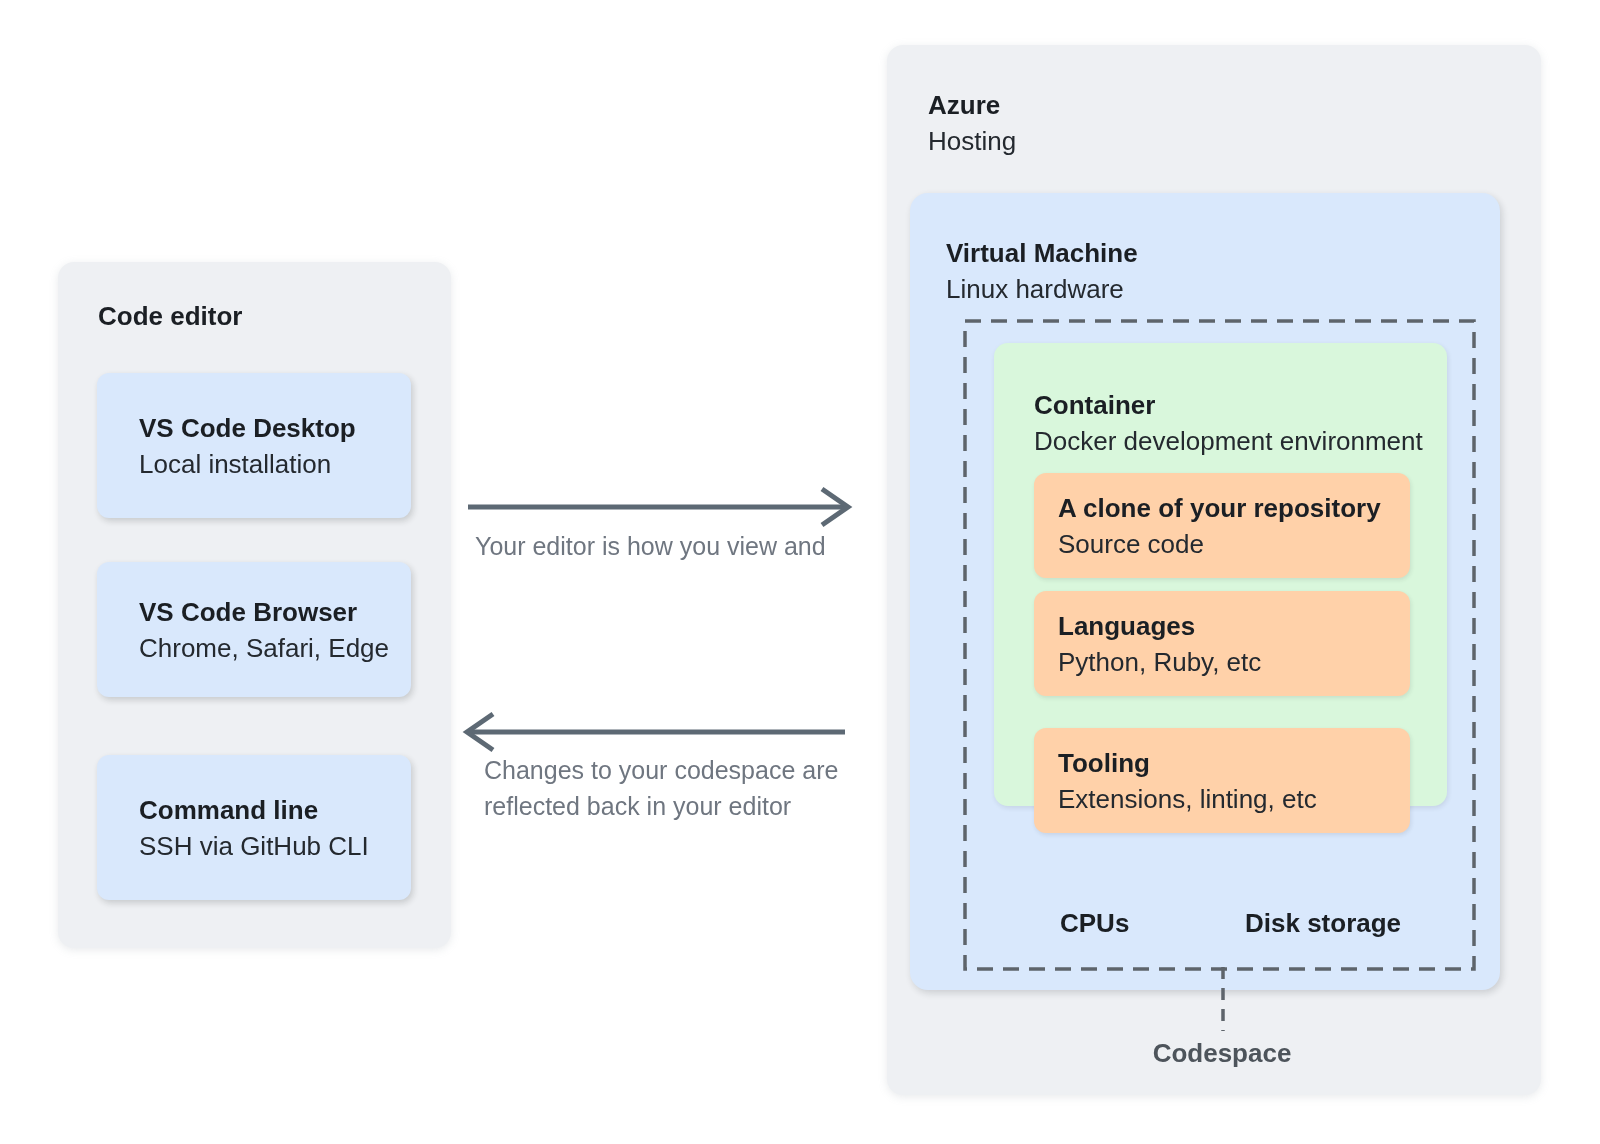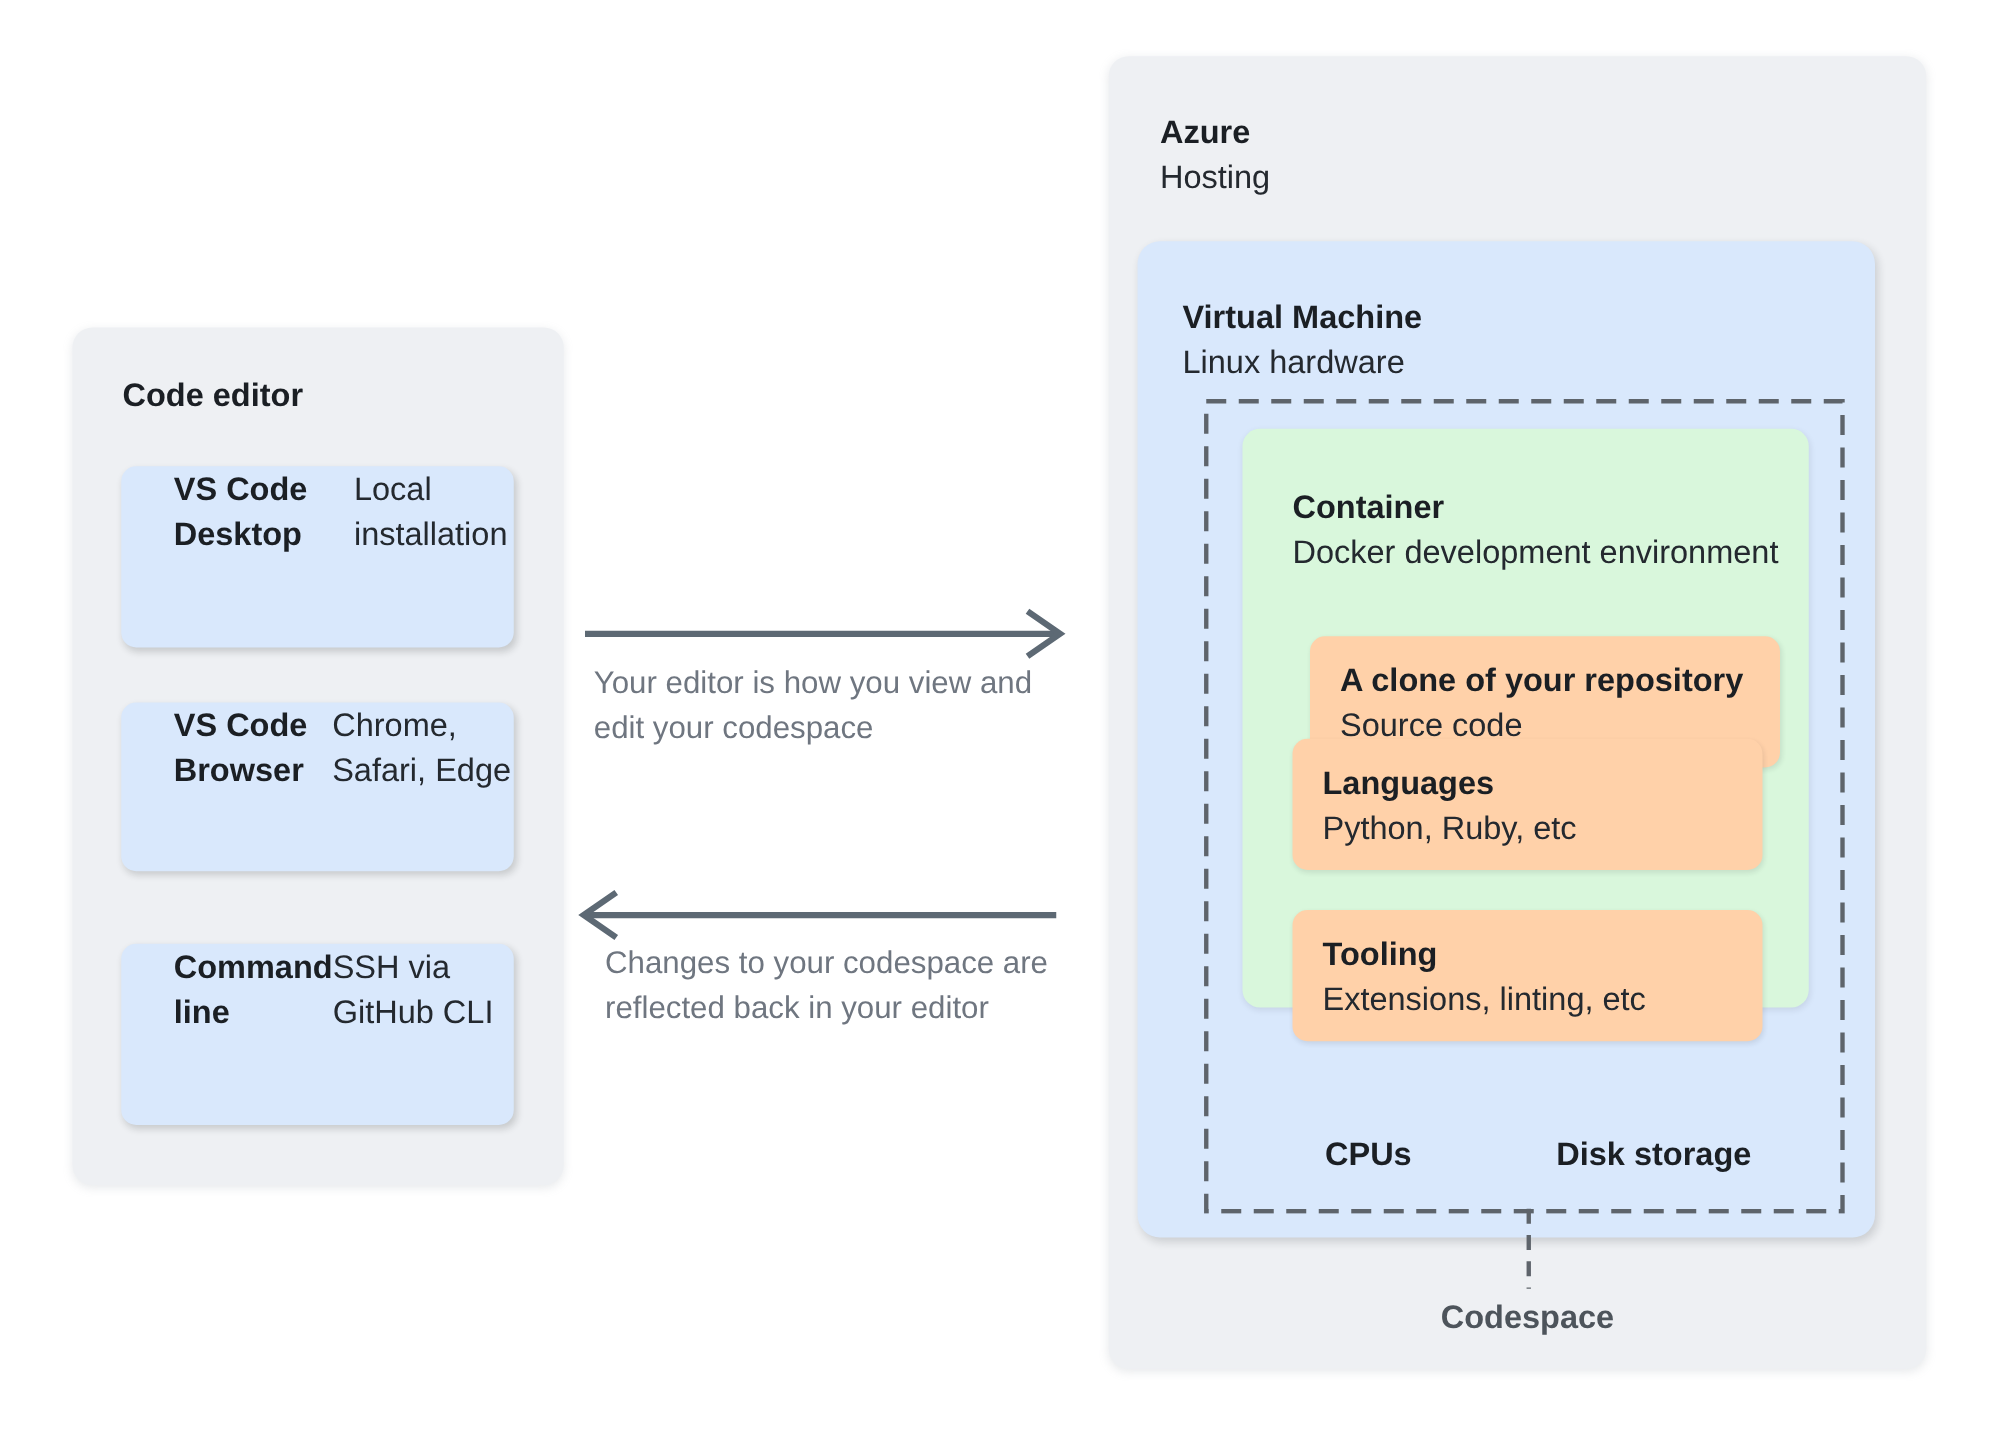--- a/index.html
+++ b/index.html
@@ -14,21 +14,21 @@
     font-family:"Liberation Sans","DejaVu Sans",sans-serif;
     overflow:hidden;
   }
   .abs{position:absolute;}
   .panel{background:var(--panel-bg);border-radius:16px;box-shadow:0 2px 8px rgba(150,160,170,0.22);}
   .h{font-size:26px;line-height:36px;font-weight:700;color:var(--heading-text);}
   .sub{font-size:26px;line-height:36px;font-weight:400;color:var(--body-text);}
   .card{
     background:var(--blue-box);border-radius:12px;
     box-shadow:2px 3px 6px rgba(27,31,35,0.18);
-    display:flex;flex-direction:row;justify-content:center;
+    display:flex;flex-direction:column;justify-content:center;
   }
   .caption{font-size:25px;line-height:36px;color:var(--caption-text);white-space:nowrap;}
   .arrow-line{stroke:var(--arrow);stroke-width:5;}
   .arrow-head{stroke:var(--arrow);stroke-width:5;fill:none;}
   .dashed-rect{stroke:var(--dash);stroke-width:3.5;fill:none;stroke-dasharray:16 10;}
   .dashed-line{stroke:var(--dash);stroke-width:3.5;stroke-dasharray:12 9;}
   #vm-box{background:var(--blue-box);border-radius:18px;box-shadow:2px 3px 7px rgba(27,31,35,0.16);}
   #container-box{background:var(--green-box);border-radius:14px;box-shadow:1px 2px 5px rgba(27,31,35,0.10);}
   .orange-card{
     background:var(--orange-card);border-radius:12px;padding-left:24px;
@@ -59,21 +59,20 @@
     <div class="sub">SSH via GitHub CLI</div>
   </div>
 </div>
 
 <svg class="abs" style="left:466px;top:485px;" width="392" height="44" viewBox="0 0 392 44">
   <line class="arrow-line" x1="2" y1="22" x2="378" y2="22"></line>
   <polyline class="arrow-head" points="356,4 382,22 356,40"></polyline>
 </svg>
 <div class="abs caption" style="left:475px;top:528px;">
   <div>Your editor is how you view and</div>
-  <div>edit your codespace</div>
 </div>
 
 <svg class="abs" style="left:455px;top:710px;" width="392" height="44" viewBox="0 0 392 44">
   <line class="arrow-line" x1="14" y1="22" x2="390" y2="22"></line>
   <polyline class="arrow-head" points="38,4 12,22 38,40"></polyline>
 </svg>
 <div class="abs caption" style="left:484px;top:752px;">
   <div>Changes to your codespace are</div>
   <div>reflected back in your editor</div>
 </div>
@@ -96,21 +95,21 @@
       <rect class="dashed-rect" x="2" y="2" width="509" height="648"></rect>
     </svg>
 
     <div class="abs" id="container-box" style="left:84px;top:150px;width:453px;height:463px;">
 
       <div class="abs" style="left:40px;top:44px;">
         <div class="h">Container</div>
         <div class="sub">Docker development environment</div>
       </div>
 
-      <div class="abs orange-card" style="left:54px;top:130px;width:376px;height:105px;margin-top:36px;">
+      <div class="abs orange-card" style="left:40px;top:130px;width:376px;height:105px;">
         <div class="h">A clone of your repository</div>
         <div class="sub">Source code</div>
       </div>
 
       <div class="abs orange-card" style="left:40px;top:248px;width:376px;height:105px;">
         <div class="h">Languages</div>
         <div class="sub">Python, Ruby, etc</div>
       </div>
 
       <div class="abs orange-card" style="left:40px;top:385px;width:376px;height:105px;">

